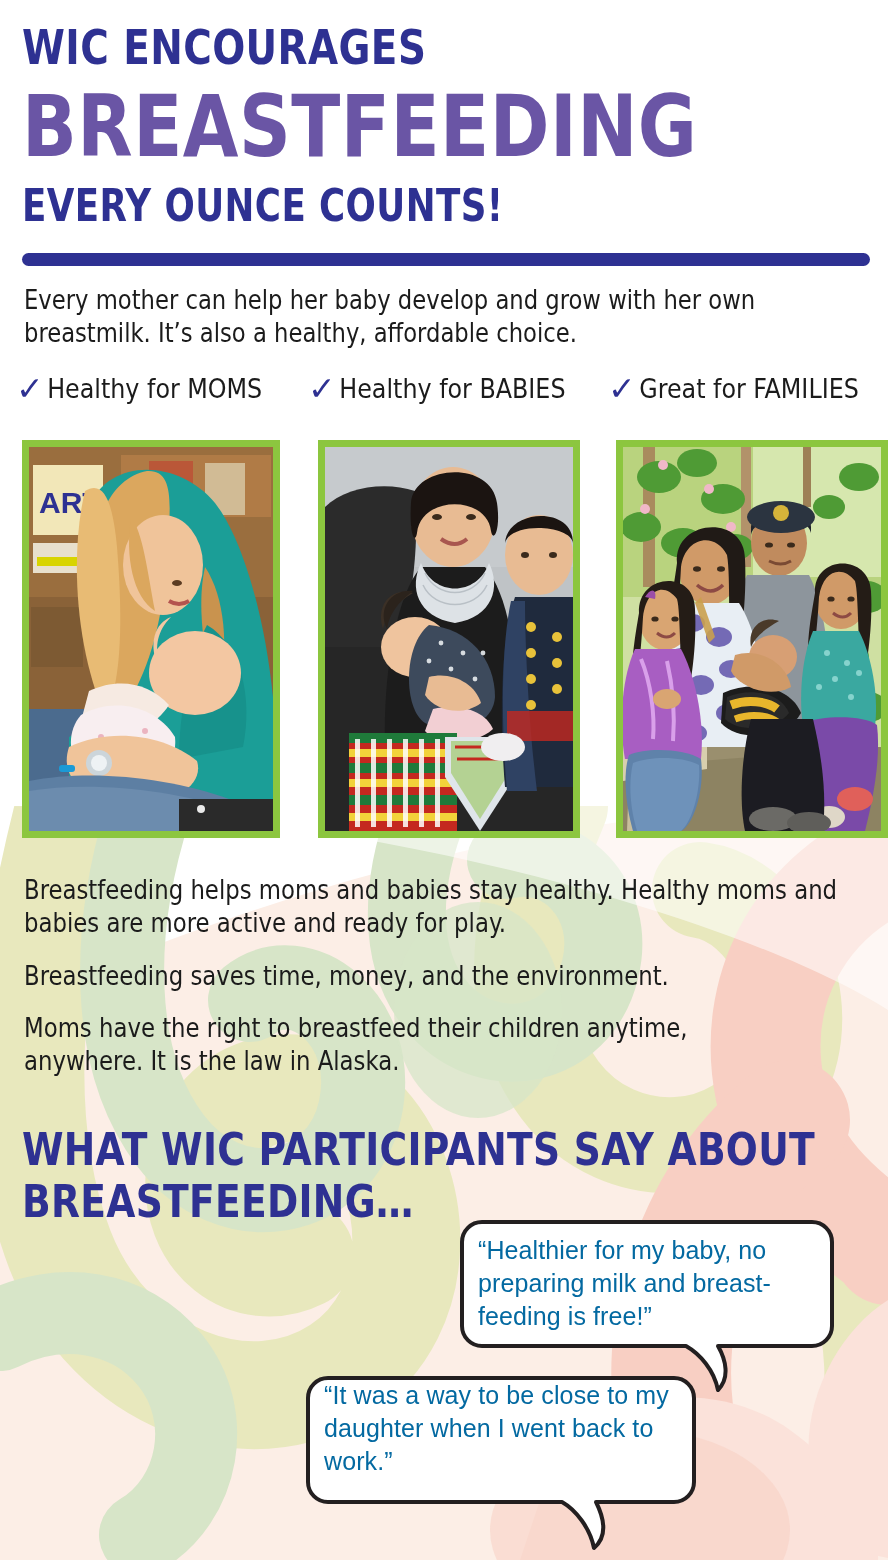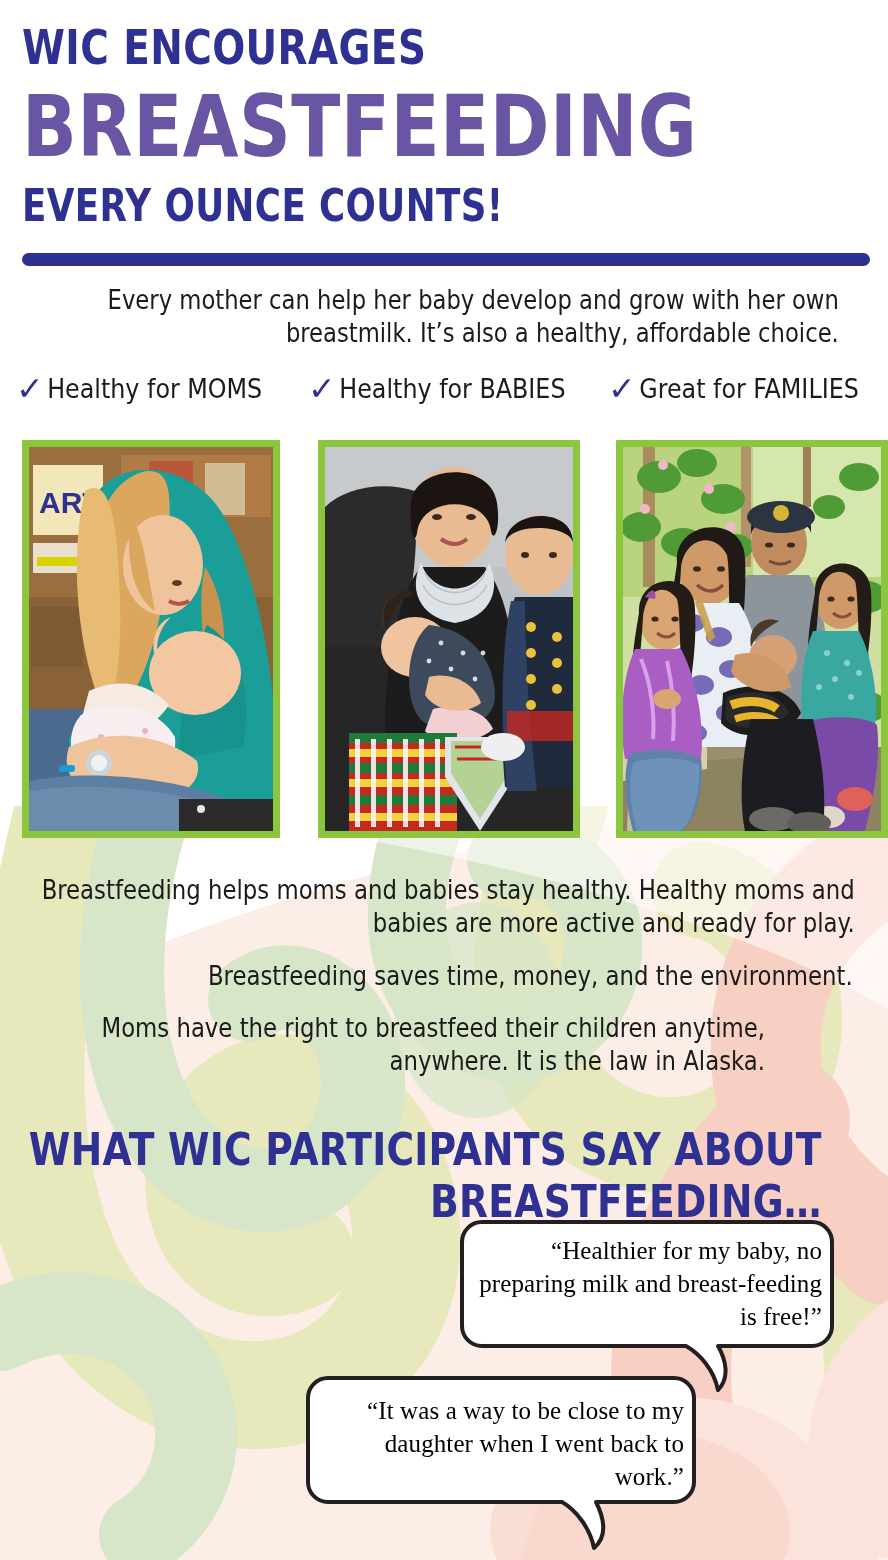--- a/index.html
+++ b/index.html
@@ -3,21 +3,21 @@
 <meta charset="utf-8">
 <style>
   * { margin:0; padding:0; box-sizing:border-box; }
   html,body { width:888px; height:1560px; }
   body {
     font-family:"Liberation Sans", sans-serif;
     background:#ffffff;
     position:relative;
     overflow:hidden;
   }
-  #page { position:relative; width:888px; height:1560px; overflow:hidden; background:#ffffff;text-align:right; }
+  #page { position:relative; width:888px; height:1560px; overflow:hidden; background:#ffffff; }
 
   
   #bg-decor { position:absolute; left:0; top:0; width:888px; height:1560px; z-index:0; }
   #bg-decor svg { display:block; width:888px; height:1560px; }
 
   
   #content { position:absolute; left:0; top:0; width:888px; height:1560px; z-index:2; }
 
   
   .hdr { position:absolute; left:22px; }
@@ -109,30 +109,30 @@
     font-weight:bold; font-size:45px; line-height:52px; color:#2e3192;
     letter-spacing:0.3px;
     transform:scaleX(0.93); transform-origin:left top;
   }
 
   
   .bubble { position:absolute; }
   .bubble svg { display:block; overflow:visible; }
   .bubble .btxt {
     position:absolute;
-    font-family:Liberation Serif, serif;
-    font-size:25px; line-height:33px; color:#000000;
+    font-family:Liberation Sans, sans-serif;
+    font-size:25px; line-height:33px; color:#0369a1;
     letter-spacing:0.1px;
   }
   #bubble-1 { left:30px; top:1286px; width:380px; height:170px; z-index:6; }
   #bubble-1 .btxt { left:16px; top:14px; width:350px; }
   #bubble-2 { left:460px; top:1220px; width:374px; height:170px; z-index:5; }
   #bubble-2 .btxt { left:18px; top:14px; width:344px; }
   #bubble-3 { left:306px; top:1376px; width:390px; height:170px; z-index:7; }
-  #bubble-3 .btxt { left:18px; top:18px; width:360px; }
+  #bubble-3 .btxt { left:18px; top:3px; width:360px; }
 </style>
 </head>
 <body>
 
 <div id="page">
 
   <div id="bg-decor">
     <svg viewBox="0 0 888 1560" xmlns="http://www.w3.org/2000/svg">
       <defs>
         <clipPath id="lowerclip">

